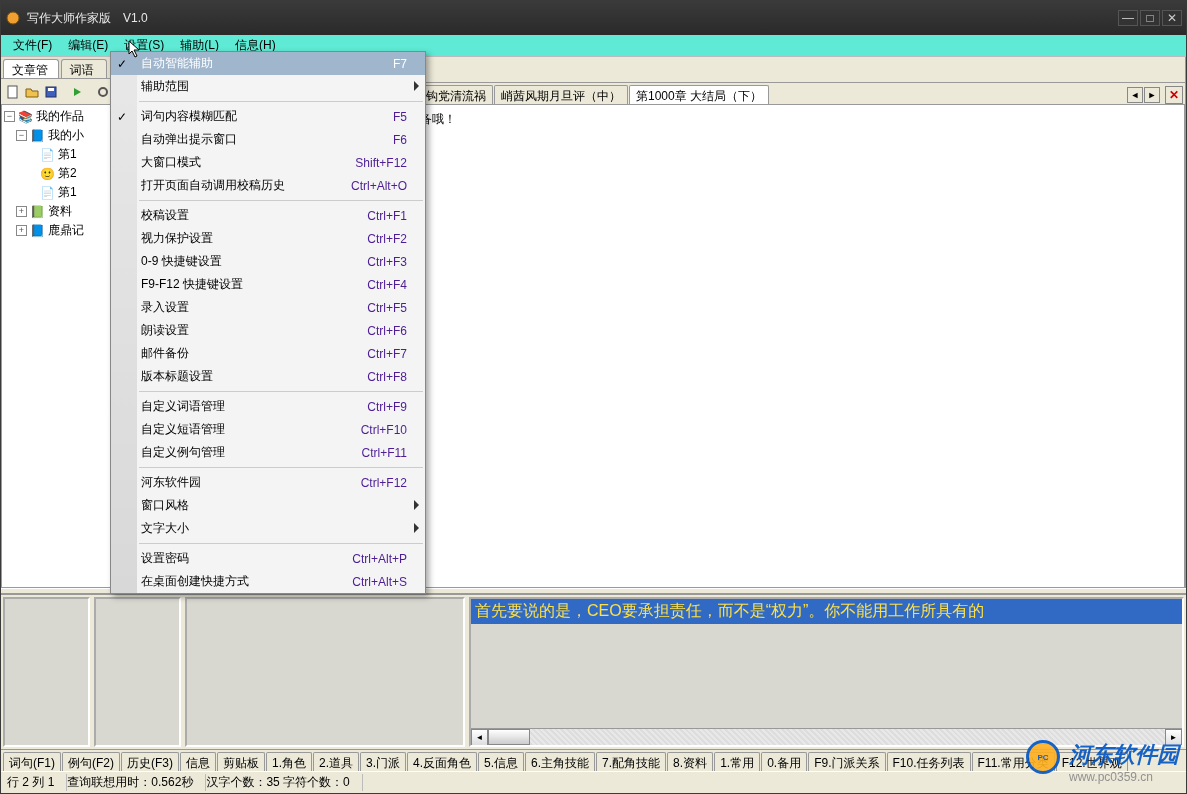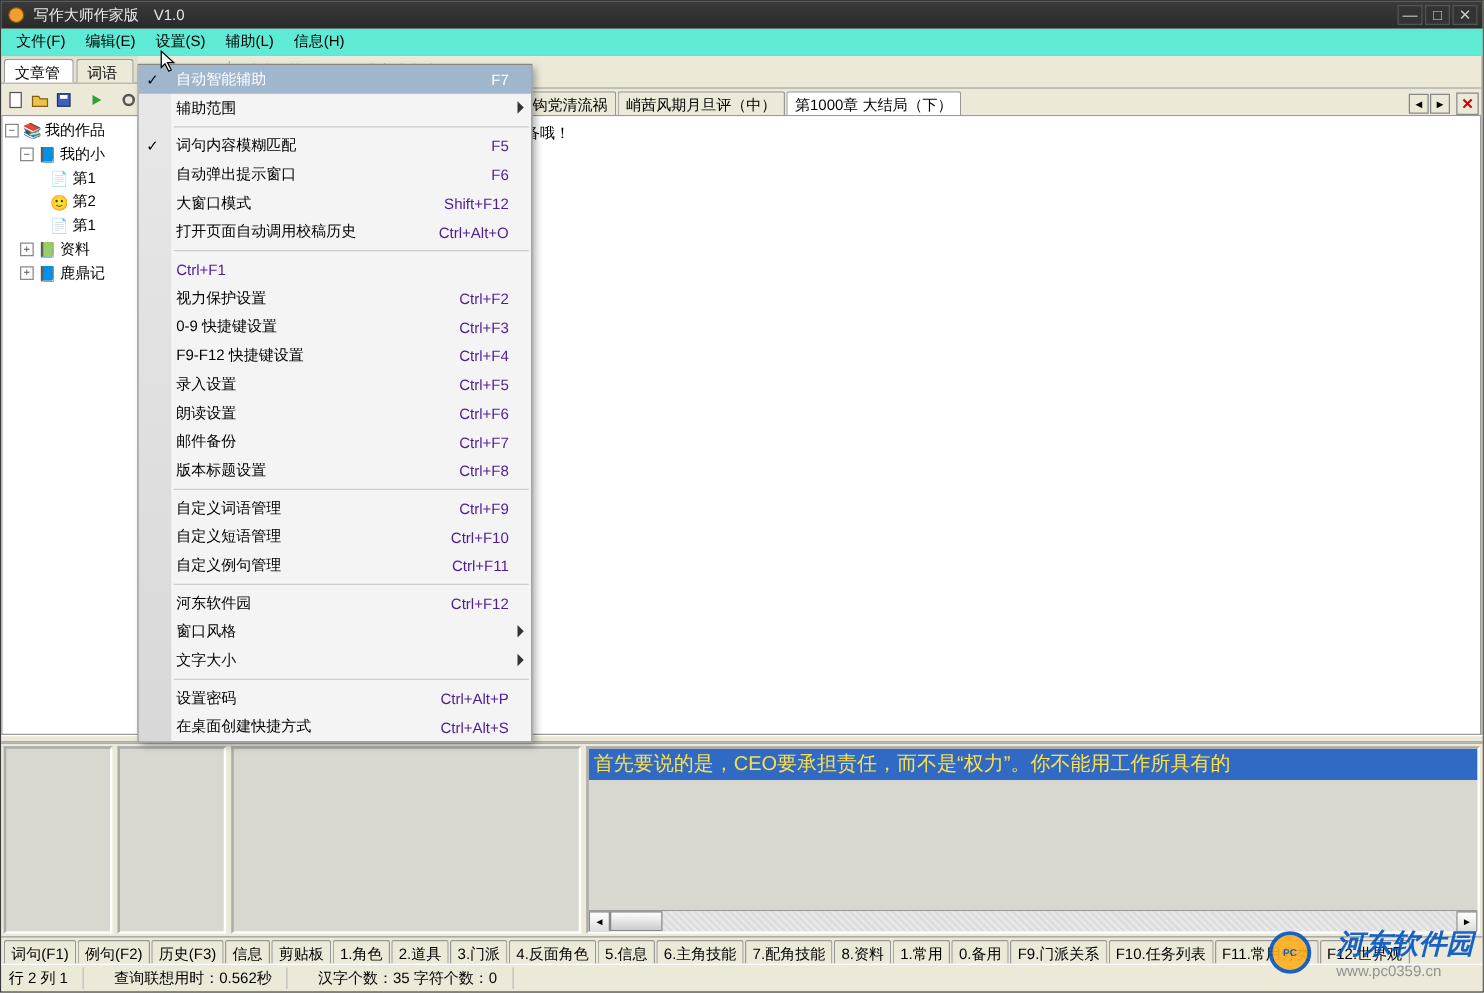--- a/index.html
+++ b/index.html
@@ -1,18 +1,18 @@
 <!DOCTYPE html>
 <html><head>
 <meta charset="utf-8">
 <style>
 *{box-sizing:border-box;margin:0;padding:0;font-family:"Microsoft YaHei",SimSun,sans-serif;font-size:12px;user-select:none}
 body{background:#000;width:1187px;height:794px;overflow:hidden;position:relative}
 .window{position:absolute;inset:0;border:1px solid #3a3a3a;background:#ece9d8;display:flex;flex-direction:column}
-.titlebar{height:22px;background:linear-gradient(#3a3a3a,#2a2a2a);color:#fff;display:flex;align-items:center;padding:0 4px}
+.titlebar{height:34px;background:linear-gradient(#3a3a3a,#2a2a2a);color:#fff;display:flex;align-items:center;padding:0 4px}
 .appicon{width:16px;height:16px;margin-right:6px;display:inline-flex;align-items:center;justify-content:center}
 .title{flex:1;color:#e8e8e8}
 .winbtns{display:flex;gap:2px}
 .winbtn{width:20px;height:16px;border:1px solid #555;background:#333;color:#ccc;display:flex;align-items:center;justify-content:center;cursor:pointer;font-family:Arial}
 .menubar{height:22px;background:#5eead4;border-bottom:1px solid #bbb;display:flex;align-items:center;padding:0 4px}
 .menuitem{padding:2px 8px;cursor:pointer}
 .tabbar{height:22px;background:#e4e0d0;border-bottom:1px solid #999;display:flex;align-items:flex-end;padding:0 2px}
 .tab{padding:2px 8px;border:1px solid #999;border-bottom:none;background:#ece9d8;margin-right:2px;cursor:pointer;border-radius:3px 3px 0 0;height:19px}
 .tab.active{background:#fff}
 .toolbar{height:26px;background:#ece9d8;border-bottom:1px solid #999;display:flex;align-items:center;padding:0 4px;gap:3px}
@@ -40,35 +40,35 @@
 .lpane{border:2px inset #fff;margin:2px;background:#d8d8d0}
 .lpane.small{flex:0 0 87px}
 .lpane.big{flex:1;position:relative;overflow:hidden}
 .hlrow{background:#316ac5;color:#fde047;padding:2px 4px;font-size:16px;white-space:nowrap}
 .hscroll{position:absolute;bottom:0;left:0;right:0;height:17px;background:#ece9d8;border-top:1px solid #999;display:flex}
 .sbtn{width:17px;height:17px;border:1px solid #888;background:linear-gradient(#fff,#ddd);display:flex;align-items:center;justify-content:center;font-size:8px}
 .strack{flex:1;background:repeating-linear-gradient(45deg,#e8e8e8,#e8e8e8 2px,#ddd 2px,#ddd 4px);position:relative}
 .sthumb{position:absolute;left:0;top:0;height:100%;width:42px;background:linear-gradient(#fff,#ccc);border:1px solid #888}
 .lowertabs{height:22px;background:#ece9d8;display:flex;align-items:flex-end;padding:0 2px;border-top:1px solid #999;overflow:hidden}
 .ltab{padding:2px 5px;border:1px solid #999;border-bottom:none;background:#ece9d8;margin-right:1px;cursor:pointer;white-space:nowrap;border-radius:2px 2px 0 0;height:19px;font-size:12px}
-.statusbar{height:22px;background:#ece9d8;border-top:1px solid #fff;display:flex;align-items:center;padding:0 6px;gap:24px}
+.statusbar{height:22px;background:#ece9d8;border-top:1px solid #fff;display:flex;align-items:center;padding:0 6px;gap:0}
 .statusbar>div{border-right:1px solid #bbb;padding-right:12px}
 .dropdown{position:absolute;left:110px;top:51px;width:316px;background:#f4f4f4;border:1px solid #888;box-shadow:3px 3px 6px rgba(0,0,0,.35);z-index:50}
 .dd-iconcol{position:absolute;left:0;top:0;bottom:0;width:26px;background:linear-gradient(#e8e8e8,#d8d8d8)}
 .dditem{position:relative;display:flex;align-items:center;height:23px;padding:0 18px 0 30px;cursor:pointer}
 .dditem.hl{background:#9ab;background:#7e96ad;background:#90a8c0;color:#000;background:#a8b8c8}
 .dditem.hl{background:#6d8aab;color:#fff;background:#8da6bf}
 .dditem .lbl{flex:1;white-space:nowrap}
 .dditem .sc{color:#4c1d95;font-size:12px}
 .dditem.hl .sc{color:#fff}
 .dditem .check{position:absolute;left:6px;top:5px;width:14px;height:14px;color:#000}
 .dditem .arrow{position:absolute;right:6px;top:6px;width:0;height:0;border-top:5px solid transparent;border-bottom:5px solid transparent;border-left:5px solid #333}
 .ddsep{height:1px;background:#ccc;margin:3px 2px 3px 28px}
 .dditem.hl{background:#9FB6CD}
-.watermark{position:absolute;right:8px;bottom:10px;display:flex;align-items:center;gap:20px;opacity:.9;pointer-events:none}
+.watermark{position:absolute;right:8px;bottom:10px;display:flex;gap:9px;opacity:.9;pointer-events:none}
 .watermark .logo{width:34px;height:34px;border-radius:50%;background:#ffb020;border:3px solid #0055c4;display:flex;align-items:center;justify-content:center;color:#0055c4;font-weight:bold;font-size:8px}
 .watermark .wt{color:#0055c4;font-size:22px;font-weight:bold;font-style:italic}
 .watermark .wu{color:#888;font-size:12px}
 .cursor-arrow{position:absolute;left:128px;top:40px;z-index:60;pointer-events:none}
 </style>
 </head>
 <body>
 
 <div class="window">
   <div class="titlebar">
@@ -282,20 +282,21 @@
     <div class="dditem">
       <span class="lbl">大窗口模式</span>
       <span class="sc">Shift+F12</span>
     </div>
     <div class="dditem">
       <span class="lbl">打开页面自动调用校稿历史</span>
       <span class="sc">Ctrl+Alt+O</span>
     </div>
     <div class="ddsep"></div>
     <div class="dditem">
+      <span class="lbl">校稿设置</span>
       <span class="sc">Ctrl+F1</span>
     </div>
     <div class="dditem">
       <span class="lbl">视力保护设置</span>
       <span class="sc">Ctrl+F2</span>
     </div>
     <div class="dditem">
       <span class="lbl">0-9 快捷键设置</span>
       <span class="sc">Ctrl+F3</span>
     </div>

